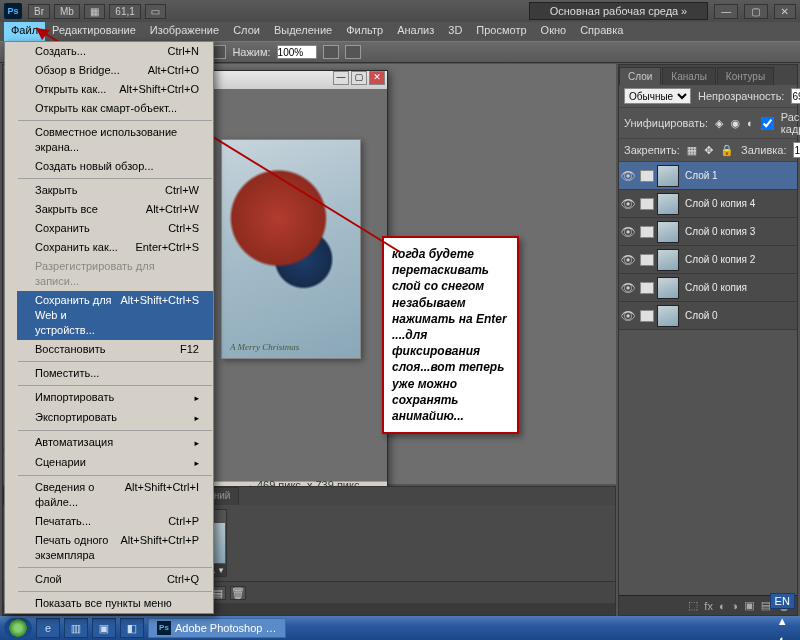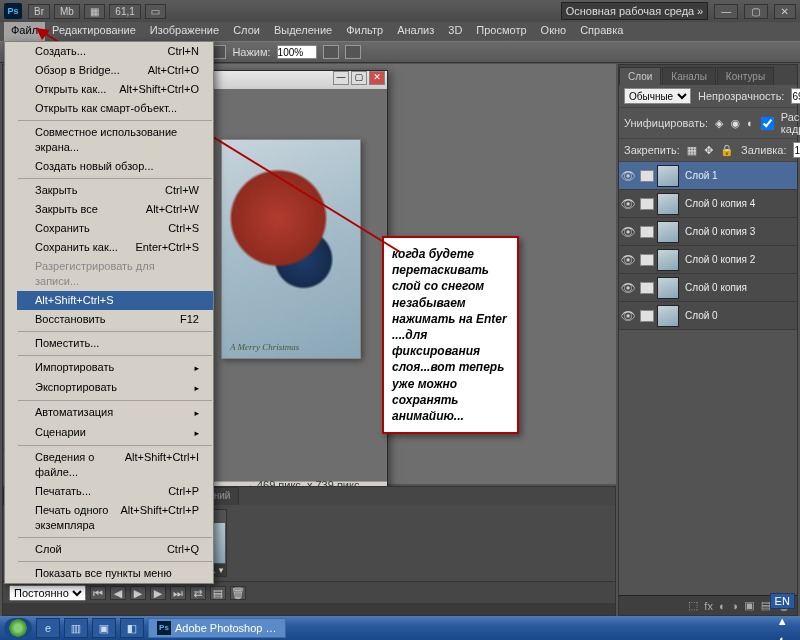--- a/index.html
+++ b/index.html
@@ -1,25 +1,25 @@
 <!DOCTYPE html>
 <html><head>
 <meta charset="utf-8">
 <style>
 * { margin:0; padding:0; box-sizing:border-box; font-family:"Segoe UI",Tahoma,sans-serif; font-size:11px; }
 body { width:800px; height:640px; background:#535353; overflow:hidden; position:relative; }
 .titlebar { height:22px; background:linear-gradient(#5a5a5a,#4a4a4a); display:flex; align-items:center; padding:0 4px; color:#ccc; }
 .titlebar .ps { width:18px; height:16px; background:#001d33; color:#4fb3ff; font-weight:bold; text-align:center; line-height:16px; font-size:9px; border-radius:2px; margin-right:6px;}
 .titlebar .tbbtn { padding:1px 5px; margin-right:4px; border:1px solid #333; background:#555; font-size:10px;}
 .titlebar .right { margin-left:auto; display:flex; gap:6px; align-items:center;}
-.titlebar .ws { background:#3b3b3b; border:1px solid #222; padding:2px 4px; color:#ddd; font-size:10px;}
+.titlebar .ws { background:#3b3b3b; border:1px solid #222; padding:2px 20px; color:#ddd; font-size:10px;}
 .titlebar .winctl { border:1px solid #333; padding:1px 6px; background:#555; font-size:10px;}
 .menubar { height:19px; background:#535353; display:flex; padding-left:4px; color:#ddd; }
 .menubar span { padding:2px 7px; font-size:11px; }
-.menubar span.open { background:#a3a3a3; color:#000; }
+.menubar span.open { background:#7dd3fc; color:#000; }
 .optbar { height:22px; background:linear-gradient(#6a6a6a,#585858); border-top:1px solid #777; border-bottom:1px solid #333; display:flex; align-items:center; color:#ddd; padding-left:6px; gap:6px; font-size:10px;}
 .optbar .sw { width:16px; height:14px; border:1px solid #999; background:#555;}
 .optbar input[type=text]{ width:40px; height:14px; font-size:10px; border:1px solid #888; background:#fff;}
 .toolbox { position:absolute; left:2px; top:64px; width:22px; background:#535353; border:1px solid #333; padding:2px 0;}
 .toolbox .tool { width:18px; height:18px; margin:1px auto; background:#4a4a4a; border:1px solid #333; display:flex; align-items:center; justify-content:center; color:#bbb; font-size:10px;}
 .toolbox .sep { height:1px; background:#333; margin:2px 0;}
 .toolbox .swatch { width:18px; height:18px; margin:2px auto; position:relative;}
 .toolbox .swatch .fg{ position:absolute; width:12px; height:12px; background:#000; border:1px solid #fff; z-index:2;}
 .toolbox .swatch .bg{ position:absolute; width:12px; height:12px; background:#fff; border:1px solid #333; right:0; bottom:0;}
 .workspace { position:absolute; left:28px; top:64px; right:184px; bottom:156px; background:#6e6e6e; }
@@ -217,20 +217,21 @@
     </div>
     <div class="mi">
       <span>Сохранить как...</span>
       <span>Enter+Ctrl+S</span>
     </div>
     <div class="mi dis">
       <span>Разрегистрировать для записи...</span>
       <span></span>
     </div>
     <div class="mi hl">
+      <span>Сохранить для Web и устройств...</span>
       <span>Alt+Shift+Ctrl+S</span>
     </div>
     <div class="mi">
       <span>Восстановить</span>
       <span>F12</span>
     </div>
     <hr>
     <div class="mi">
       <span>Поместить...</span>
       <span></span>

